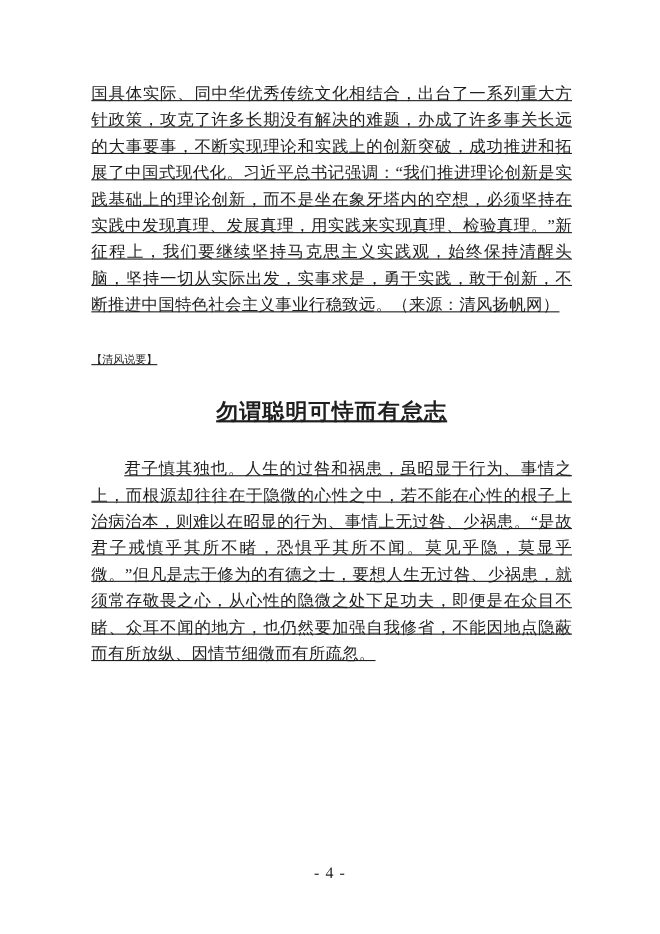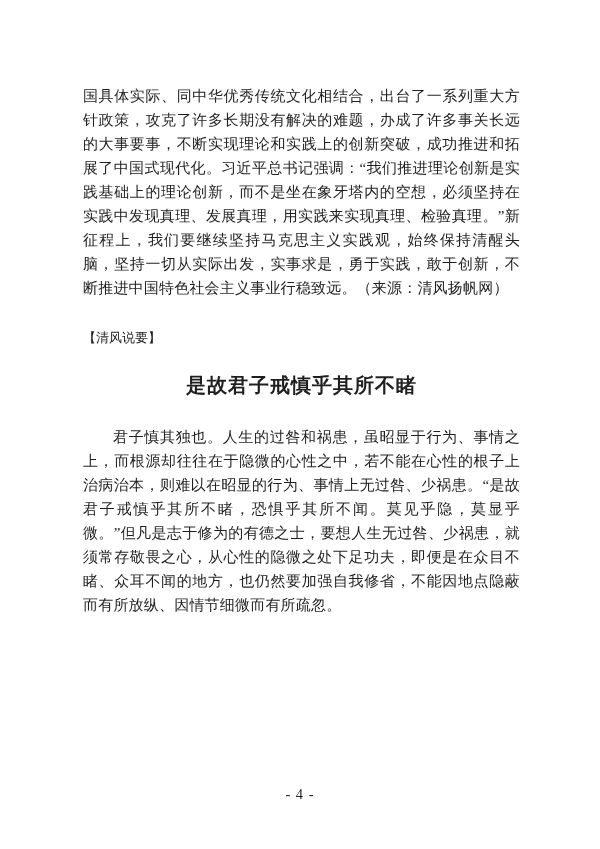--- a/index.html
+++ b/index.html
@@ -12,37 +12,38 @@
     width: 600px;
     height: 849px;
     background: #ffffff;
     font-family: "Liberation Serif", "DejaVu Serif", serif;
     color: #1f1f1f;
     overflow: hidden;
   }
   .content {
     position: absolute;
     left: 83px;
-    top: 84px;
+    top: 74px;
     width: 437px;
+    text-decoration: underline;
   }
   .para {
     margin: 0;
     font-size: 15px;
     line-height: 24px;
     text-align: justify;
     text-justify: inter-ideograph;
     letter-spacing: 0.2px;
   }
   .para.indent {
     text-indent: 2em;
   }
   .section-label {
     margin: 26px 0 0 0;
-    font-size: 13px;
+    font-size: 10px;
     line-height: 24px;
     font-weight: normal;
   }
   .article-title {
     margin: 21px 0 26px 0;
     font-size: 20px;
     line-height: 28px;
     font-weight: bold;
     text-align: center;
     letter-spacing: 1px;
@@ -62,21 +63,21 @@
 </head>
 <body>
 
 <div class="page">
   <div class="content">
 
     <p class="para">国具体实际、同中华优秀传统文化相结合，出台了一系列重大方针政策，攻克了许多长期没有解决的难题，办成了许多事关长远的大事要事，不断实现理论和实践上的创新突破，成功推进和拓展了中国式现代化。习近平总书记强调：“我们推进理论创新是实践基础上的理论创新，而不是坐在象牙塔内的空想，必须坚持在实践中发现真理、发展真理，用实践来实现真理、检验真理。”新征程上，我们要继续坚持马克思主义实践观，始终保持清醒头脑，坚持一切从实际出发，实事求是，勇于实践，敢于创新，不断推进中国特色社会主义事业行稳致远。（来源：清风扬帆网）</p>
 
     <p class="section-label">【清风说要】</p>
 
-    <h1 class="article-title">是故君子戒慎乎其所不睹</h1>
+    <h1 class="article-title">勿谓聪明可恃而有怠志</h1>
 
 
     <p class="para indent">君子慎其独也。人生的过咎和祸患，虽昭显于行为、事情之上，而根源却往往在于隐微的心性之中，若不能在心性的根子上治病治本，则难以在昭显的行为、事情上无过咎、少祸患。“是故君子戒慎乎其所不睹，恐惧乎其所不闻。莫见乎隐，莫显乎微。”但凡是志于修为的有德之士，要想人生无过咎、少祸患，就须常存敬畏之心，从心性的隐微之处下足功夫，即便是在众目不睹、众耳不闻的地方，也仍然要加强自我修省，不能因地点隐蔽而有所放纵、因情节细微而有所疏忽。</p>
 
   </div>
 
   <div class="page-footer">- 4 -</div>
 </div>
 
 </body></html>

